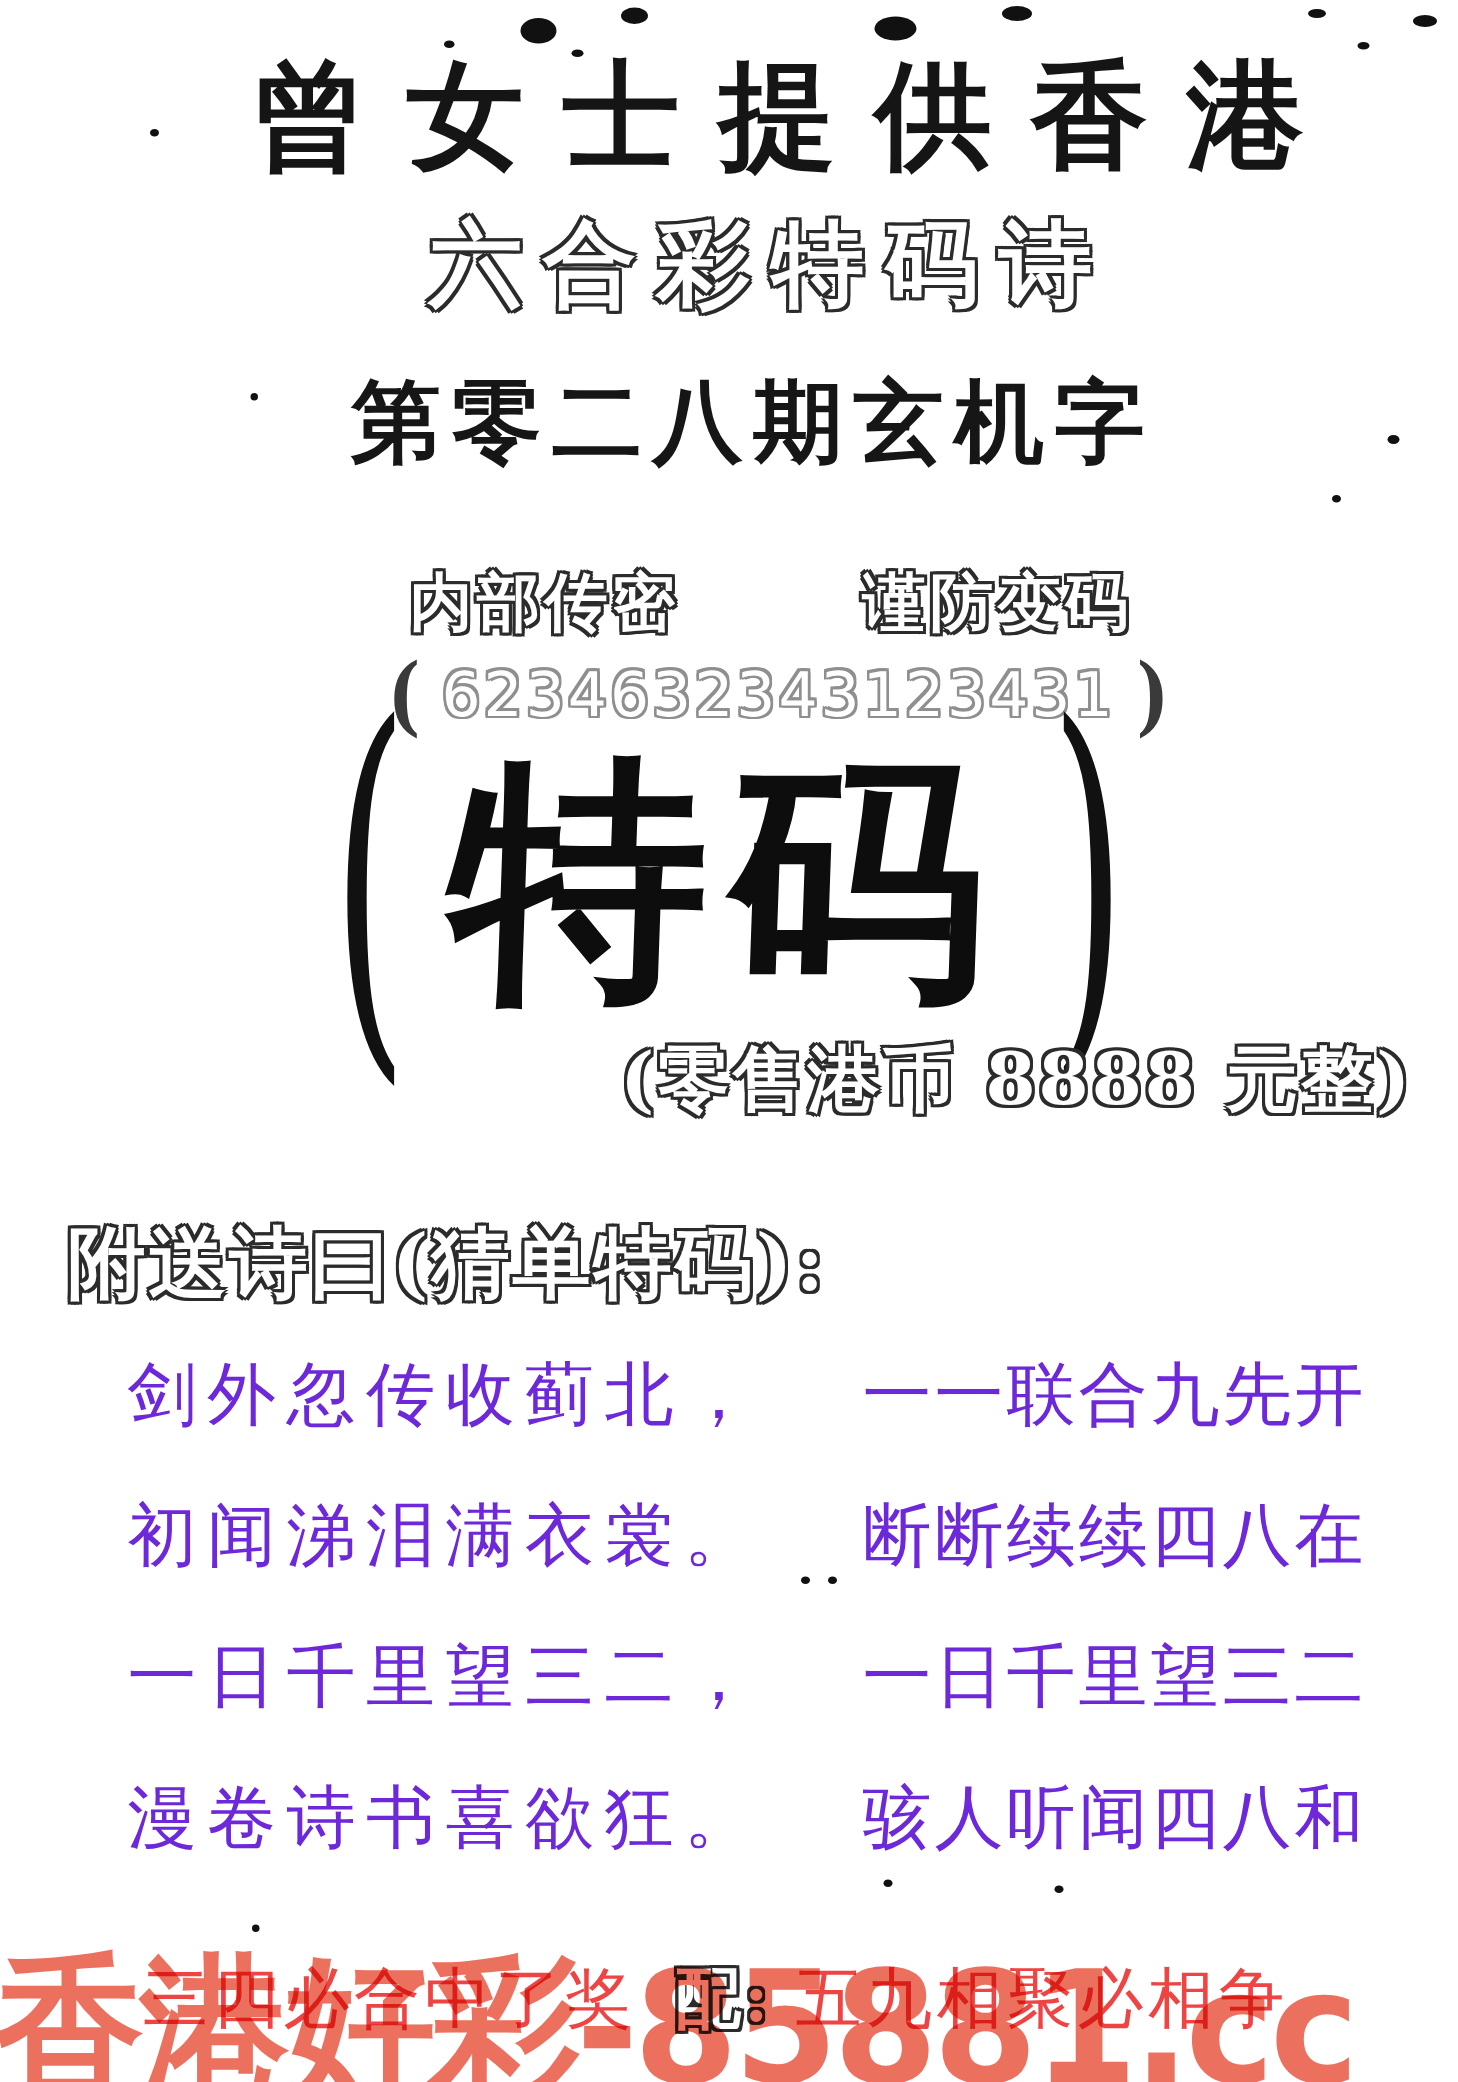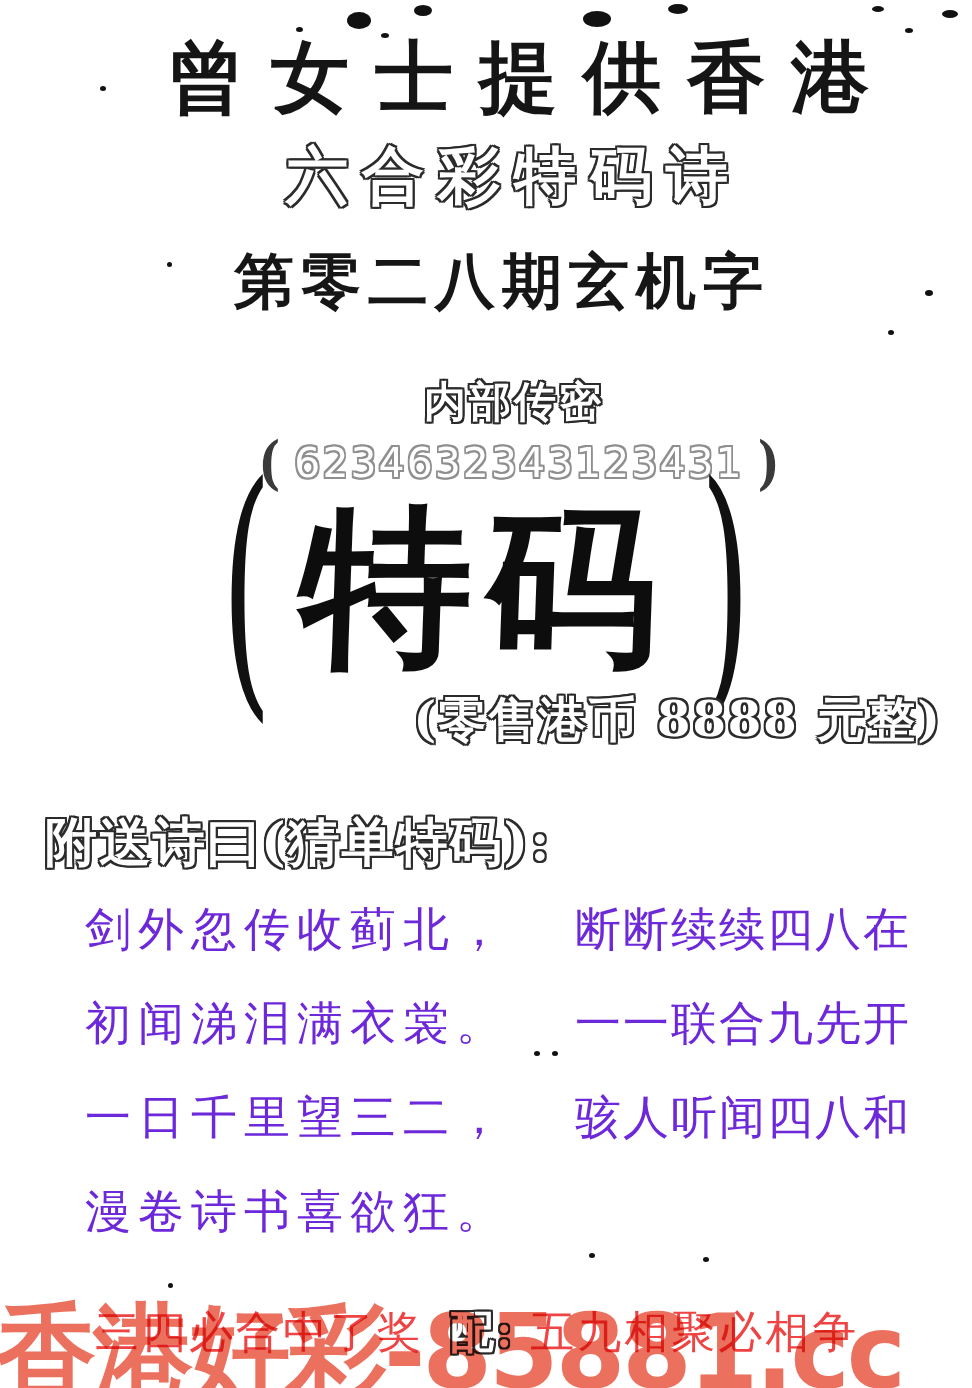--- a/index.html
+++ b/index.html
@@ -149,20 +149,21 @@
   <div class="speck" style="left:589px;top:1253px;width:6px;height:5px;"></div>
   <div class="speck" style="left:703px;top:1257px;width:6px;height:5px;"></div>
   <div class="speck" style="left:168px;top:1283px;width:5px;height:5px;"></div>
 
   <div class="title1">曾女士提供香港</div>
   <div class="title2 ol-dark">六合彩特码诗</div>
   <div class="title3">第零二八期玄机字</div>
 
   <div class="notice-row">
     <span class="ol-dark">内部传密</span>
+    <span class="ol-dark">谨防变码</span>
   </div>
 
   <div class="serial-row">
     <span class="serial-paren">(</span>
     <span class="serial-digits ol-gray">6234632343123431</span>
     <span class="serial-paren">)</span>
   </div>
 
   <div class="special-row">
     <span class="big-paren open">(</span>
@@ -175,22 +176,23 @@
   <div class="poem-intro ol-dark">附送诗曰(猜单特码):</div>
 
   <div class="poem-col left">
     <div>剑外忽传收蓟北，</div>
     <div>初闻涕泪满衣裳。</div>
     <div>一日千里望三二，</div>
     <div>漫卷诗书喜欲狂。</div>
   </div>
 
   <div class="poem-col right">
+    <div>一一联合九先开</div>
     <div>断断续续四八在</div>
-    <div>一一联合九先开</div>
+    <div>一日千里望三二</div>
     <div>骇人听闻四八和</div>
   </div>
 
   <div class="bottom-line">
     <span class="txt">三四必合中了奖</span>
     <span class="lbl ol-dark gap2">配:</span>
     <span class="txt">五九相聚必相争</span>
   </div>
 
   <div class="watermark" style="color: rgb(234, 100, 80);">香港好彩-85881.cc</div>

